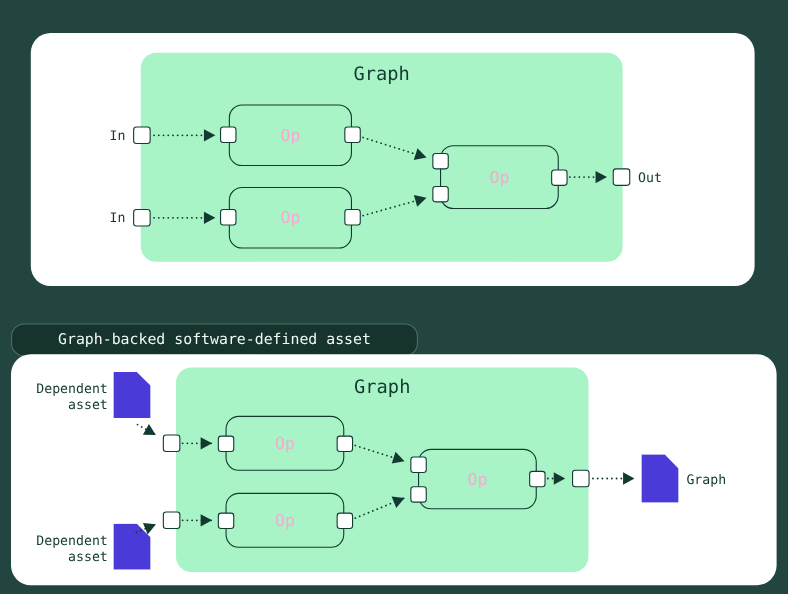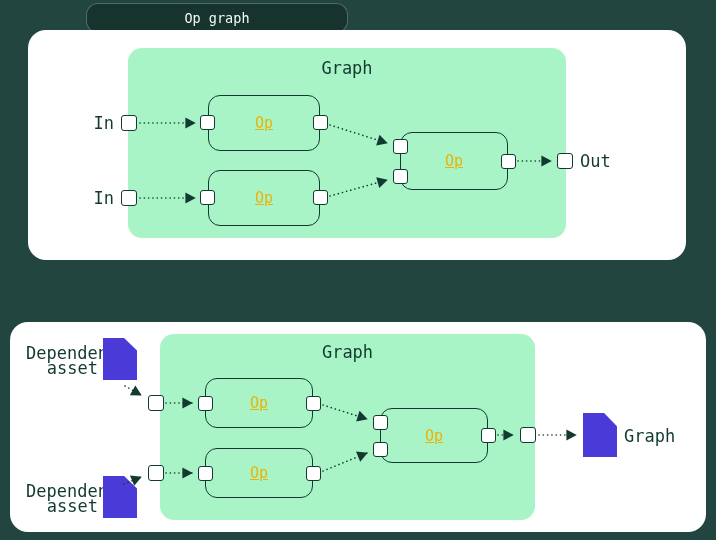--- a/index.html
+++ b/index.html
@@ -13,42 +13,39 @@
     border:1px solid rgba(186,214,204,.35);border-radius:12px;
     display:flex;align-items:center;justify-content:center;
     color:#f2faf6;font-size:13.5px;z-index:0;letter-spacing:0;
   }
   .card{position:absolute;background:#ffffff;border-radius:18px;z-index:1;}
   .green{position:absolute;background:#a8f4c6;border-radius:14px;z-index:2;}
   .gtitle{position:absolute;z-index:3;text-align:center;font-size:17px;color:#123a31;}
   .op{
     position:absolute;z-index:3;border:1.5px solid #123a31;border-radius:12px;
     display:flex;align-items:center;justify-content:center;
-    font-size:15px;color:#eab308;box-sizing:border-box;background:transparent;text-decoration:underline;
+    font-size:15px;color:#f9a8d4;box-sizing:border-box;background:transparent;
   }
   .port{
     position:absolute;z-index:4;width:15px;height:15px;background:#ffffff;
     border:1.5px solid #123a31;border-radius:3px;box-sizing:border-box;
   }
   .port.big{width:16px;height:16px;}
-  .lbl{position:absolute;z-index:3;font-size:17px;color:#123a31;line-height:15px;}
+  .lbl{position:absolute;z-index:3;font-size:12px;color:#123a31;line-height:15px;}
   .asset{
     position:absolute;z-index:3;background:#4a3bd8;
     clip-path:polygon(0 0,62% 0,100% 30%,100% 100%,0 100%);
   }
   svg.wires{position:absolute;left:0;top:0;z-index:5;pointer-events:none;}
 </style>
 </head>
 <body>
 
 <div class="stage">
 
-  <div class="tab" style="left:86px;top:3px;width:260px">
-    <span>Op graph</span>
-  </div>
   <div class="card" style="left:28px;top:30px;width:658px;height:230px"></div>
   <div class="green" style="left:128px;top:48px;width:438px;height:190px"></div>
   <div class="gtitle" style="left:128px;top:58px;width:438px">Graph</div>
 
   <div class="op" style="left:208px;top:95px;width:112px;height:56px">
     <span>Op</span>
   </div>
   <div class="op" style="left:208px;top:170px;width:112px;height:56px">
     <span>Op</span>
   </div>
@@ -64,20 +61,23 @@
   <div class="port" style="left:393px;top:169px"></div>
   <div class="port" style="left:501px;top:154px"></div>
 
   <div class="lbl" style="left:88px;top:116px;width:26px;text-align:right">In</div>
   <div class="port big" style="left:121px;top:115px"></div>
   <div class="lbl" style="left:88px;top:191px;width:26px;text-align:right">In</div>
   <div class="port big" style="left:121px;top:190px"></div>
   <div class="port big" style="left:557px;top:153px"></div>
   <div class="lbl" style="left:580px;top:154px;width:40px">Out</div>
 
+  <div class="tab" style="left:10px;top:294px;width:368px">
+    <span>Graph-backed software-defined asset</span>
+  </div>
   <div class="card" style="left:10px;top:322px;width:696px;height:210px"></div>
   <div class="green" style="left:160px;top:334px;width:375px;height:186px"></div>
   <div class="gtitle" style="left:160px;top:342px;width:375px">Graph</div>
 
   <div class="lbl" style="left:26px;top:346px;width:72px;text-align:right">Dependent asset</div>
   <div class="asset" style="left:103px;top:338px;width:34px;height:42px"></div>
   <div class="lbl" style="left:26px;top:484px;width:72px;text-align:right">Dependent asset</div>
   <div class="asset" style="left:103px;top:476px;width:34px;height:42px"></div>
 
   <div class="op" style="left:205px;top:378px;width:108px;height:50px">

